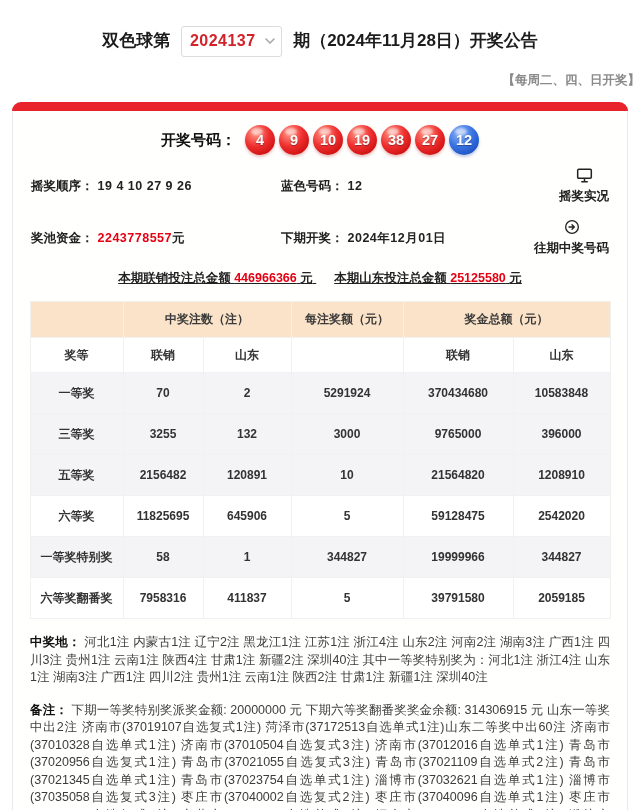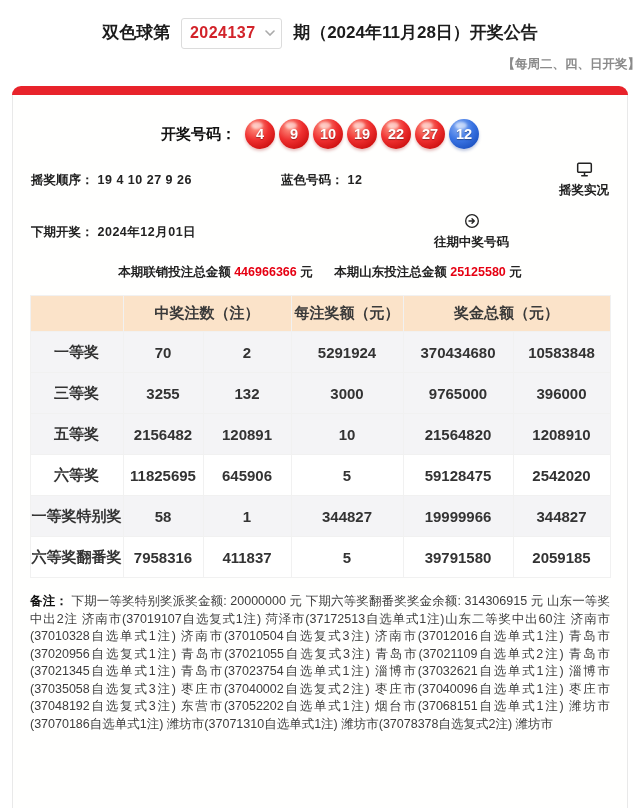--- a/index.html
+++ b/index.html
@@ -12,42 +12,42 @@
   }
   .title-row {
     padding-top: 18px;
     text-align: center;
     font-size: 17px; font-weight: 700; color: #1c1c1c;
     line-height: 26px;
   }
   .issue-box {
     display: inline-block; vertical-align: middle;
     border: 1px solid #dcdcdc; border-radius: 3px;
-    padding: 1px 6px 2px 8px; margin: 0 6px;
+    padding: 1px 6px 2px 8px; margin: 8px 6px;
     background: #fff; cursor: pointer;
   }
   .issue-num { color: #d2232a; font-weight: 700; font-size: 16px; letter-spacing: 0.5px; }
   .chevron { display: inline-block; margin-left: 5px; vertical-align: 2px; }
   .subtitle {
     margin-top: 7px; text-align: right;
     font-size: 12.5px; font-weight: 600; color: #8a8a8a;
   }
   .red-bar {
     width: 616px; height: 9px; margin: 13px auto 0;
     background: #e8232b; border-radius: 9px 9px 0 0;
   }
   .panel {
     width: 614px; margin: 0 auto;
     border-left: 1px solid #e9e9e9; border-right: 1px solid #e9e9e9;
     background: #fffffe;
     height: 713px;
   }
   .balls-row {
     display: flex; justify-content: center; align-items: center;
-    padding-top: 24px; gap: 4px;
+    padding-top: 14px; gap: 4px;
   }
   .balls-label { font-size: 15px; font-weight: 700; color: #111; margin-right: 5px; }
   .ball {
     width: 30px; height: 30px; border-radius: 50%;
     display: flex; align-items: center; justify-content: center;
     color: #fff; font-weight: 700; font-size: 14.5px;
     text-shadow: 0 1px 1px rgba(0,0,0,0.35);
     position: relative;
   }
   .ball.red  { background: radial-gradient(circle at 35% 27%, #ff9a88 0%, #ef3030 45%, #cf1212 78%, #a80909 100%);
@@ -65,27 +65,27 @@
   }
   .info-item { font-size: 12.5px; font-weight: 700; color: #222; }
   .info-item .val { margin-left: 4px; letter-spacing: 0.5px; }
   .red-num { color: #e60012; }
   .info-link {
     justify-self: end; display: flex; align-items: center; gap: 5px;
     font-size: 12.5px; font-weight: 700; color: #222; cursor: pointer; flex-direction: column;
   }
   .sales-line {
     margin-top: 13px; text-align: center;
-    font-size: 12.5px; font-weight: 700; color: #222;
+    font-size: 12.5px; font-weight: 700; color: #222; text-decoration: underline;
   }
   .sales-line .second { margin-left: 18px; }
   .prize-table {
     width: 580px; margin: 14px auto 0;
     border-collapse: collapse; table-layout: fixed;
-    font-size: 15px; font-weight: 700; color: #333; text-align: center;
+    font-size: 12px; font-weight: 700; color: #333; text-align: center;
   }
   .prize-table td, .prize-table th {
     border: 1px solid #f1f1f1; padding: 0; font-weight: 700;
   }
   .prize-table tr.group-header td { background: #fbe3c9; height: 35px; color: #3a3a3a; }
   .prize-table tr.sub-header td   { background: #ffffff; height: 34px; }
   .prize-table tr.row-odd td  { background: #f4f4f6; height: 40px; }
   .prize-table tr.row-even td { background: #ffffff; height: 40px; }
   .para {
     margin: 15px 17px 0; font-size: 12.5px; line-height: 17.5px;
@@ -116,41 +116,44 @@
 <div class="red-bar"></div>
 
 <div class="panel">
 
   <div class="balls-row">
     <span class="balls-label">开奖号码：</span>
     <span class="ball red">4</span>
     <span class="ball red">9</span>
     <span class="ball red">10</span>
     <span class="ball red">19</span>
-    <span class="ball red">22</span>
+    <span class="ball red">38</span>
     <span class="ball red">27</span>
     <span class="ball blue">12</span>
   </div>
 
   <div class="info-grid">
     <div class="info-item">
       <span class="lbl">摇奖顺序：</span><span class="val">19  4  10  27  9  26</span>
     </div>
     <div class="info-item">
       <span class="lbl">蓝色号码：</span><span class="val">12</span>
     </div>
     <div class="info-link">
       <span>
         <svg width="17" height="15" viewBox="0 0 24 22">
             <rect x="2" y="2" width="20" height="13" rx="1.5" fill="none" stroke="#222" stroke-width="2.2"></rect>
             <path d="M8 20h8" stroke="#222" stroke-width="2.2" stroke-linecap="round"></path>
             <path d="M12 15v5" stroke="#222" stroke-width="2.2"></path>
           </svg>
       </span>
       <span>摇奖实况</span>
+    </div>
+    <div class="info-item">
+      <span class="lbl">奖池资金：</span><span class="val red-num">2243778557</span><span>元</span>
     </div>
     <div class="info-item">
       <span class="lbl">下期开奖：</span><span class="val">2024年12月01日</span>
     </div>
     <div class="info-link">
       <span>
         <svg width="16" height="16" viewBox="0 0 24 24">
             <circle cx="12" cy="12" r="9.5" fill="none" stroke="#222" stroke-width="2"></circle>
             <path d="M7.5 12h8M12 8.5l3.5 3.5-3.5 3.5" stroke="#222" stroke-width="2" fill="none" stroke-linecap="round" stroke-linejoin="round"></path>
           </svg>
@@ -177,20 +180,28 @@
         <col style="width:110px">
         <col style="width:97px">
     </colgroup>
     <tbody>
         <tr class="group-header">
       <td></td>
       <td colspan="2">中奖注数（注）</td>
       <td>每注奖额（元）</td>
       <td colspan="2">奖金总额（元）</td>
     </tr>
+    <tr class="sub-header">
+      <td>奖等</td>
+      <td>联销</td>
+      <td>山东</td>
+      <td></td>
+      <td>联销</td>
+      <td>山东</td>
+    </tr>
     <tr class="row-odd">
       <td>一等奖</td>
           <td>70</td>
           <td>2</td>
           <td>5291924</td>
           <td>370434680</td>
           <td>10583848</td>
     </tr>
     <tr class="row-odd">
       <td>三等奖</td>
@@ -228,19 +239,23 @@
       <td>六等奖翻番奖</td>
           <td>7958316</td>
           <td>411837</td>
           <td>5</td>
           <td>39791580</td>
           <td>2059185</td>
     </tr>
   </tbody>
     </table>
 
+  <p class="para">
+    <span class="lbl">中奖地：</span>
+    <span>河北1注 内蒙古1注 辽宁2注 黑龙江1注 江苏1注 浙江4注 山东2注 河南2注 湖南3注 广西1注 四川3注 贵州1注 云南1注 陕西4注 甘肃1注 新疆2注 深圳40注 其中一等奖特别奖为：河北1注 浙江4注 山东1注 湖南3注 广西1注 四川2注 贵州1注 云南1注 陕西2注 甘肃1注 新疆1注 深圳40注</span>
+  </p>
 
   <p class="para">
     <span class="lbl">备注：</span>
     <span>下期一等奖特别奖派奖金额: 20000000 元 下期六等奖翻番奖奖金余额: 314306915 元 山东一等奖中出2注 济南市(37019107自选复式1注) 菏泽市(37172513自选单式1注)山东二等奖中出60注 济南市(37010328自选单式1注) 济南市(37010504自选复式3注) 济南市(37012016自选单式1注) 青岛市(37020956自选复式1注) 青岛市(37021055自选复式3注) 青岛市(37021109自选单式2注) 青岛市(37021345自选单式1注) 青岛市(37023754自选单式1注) 淄博市(37032621自选单式1注) 淄博市(37035058自选复式3注) 枣庄市(37040002自选复式2注) 枣庄市(37040096自选单式1注) 枣庄市(37048192自选复式3注) 东营市(37052202自选单式1注) 烟台市(37068151自选单式1注) 潍坊市(37070186自选单式1注) 潍坊市(37071310自选单式1注) 潍坊市(37078378自选复式2注) 潍坊市</span>
   </p>
 
 </div>
 
 </body></html>

